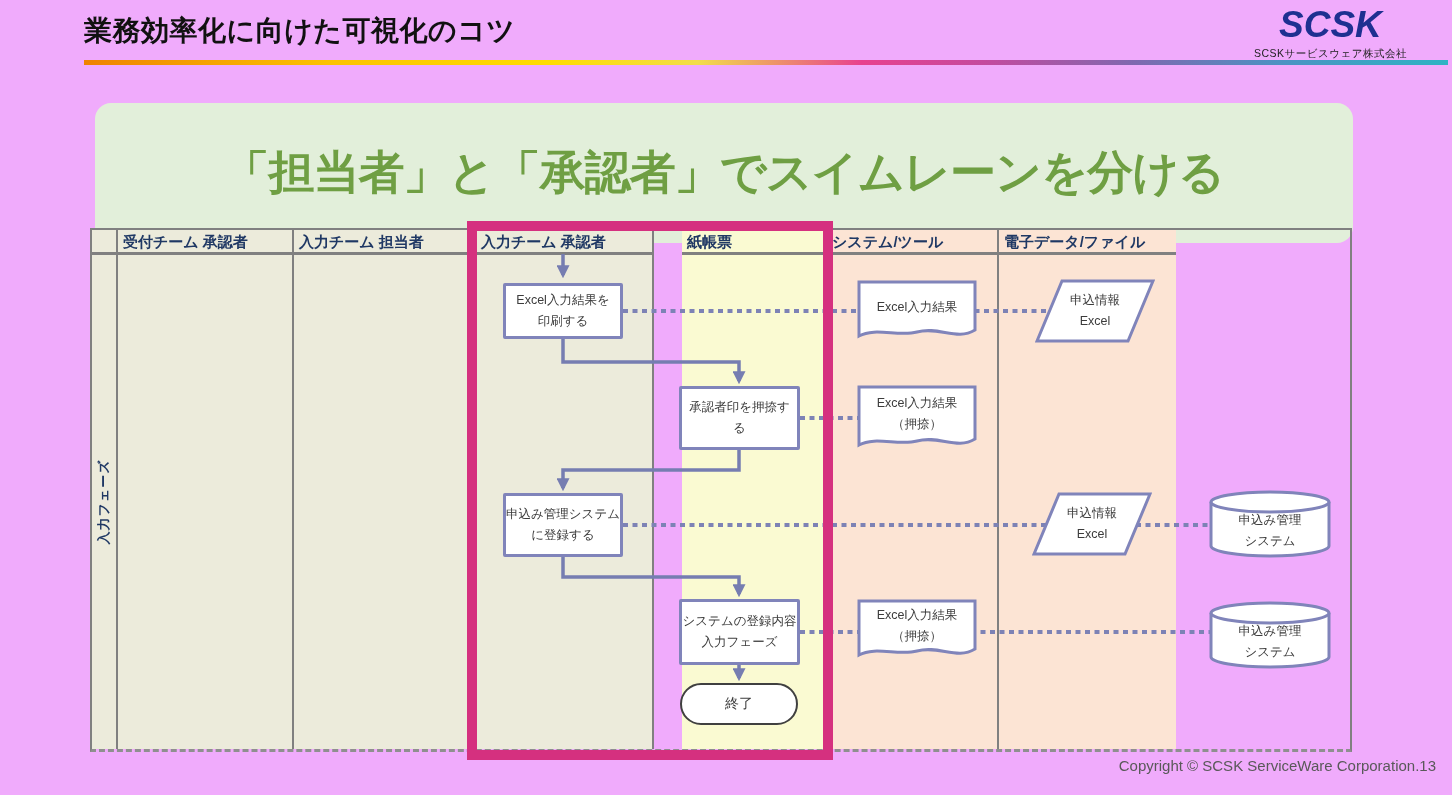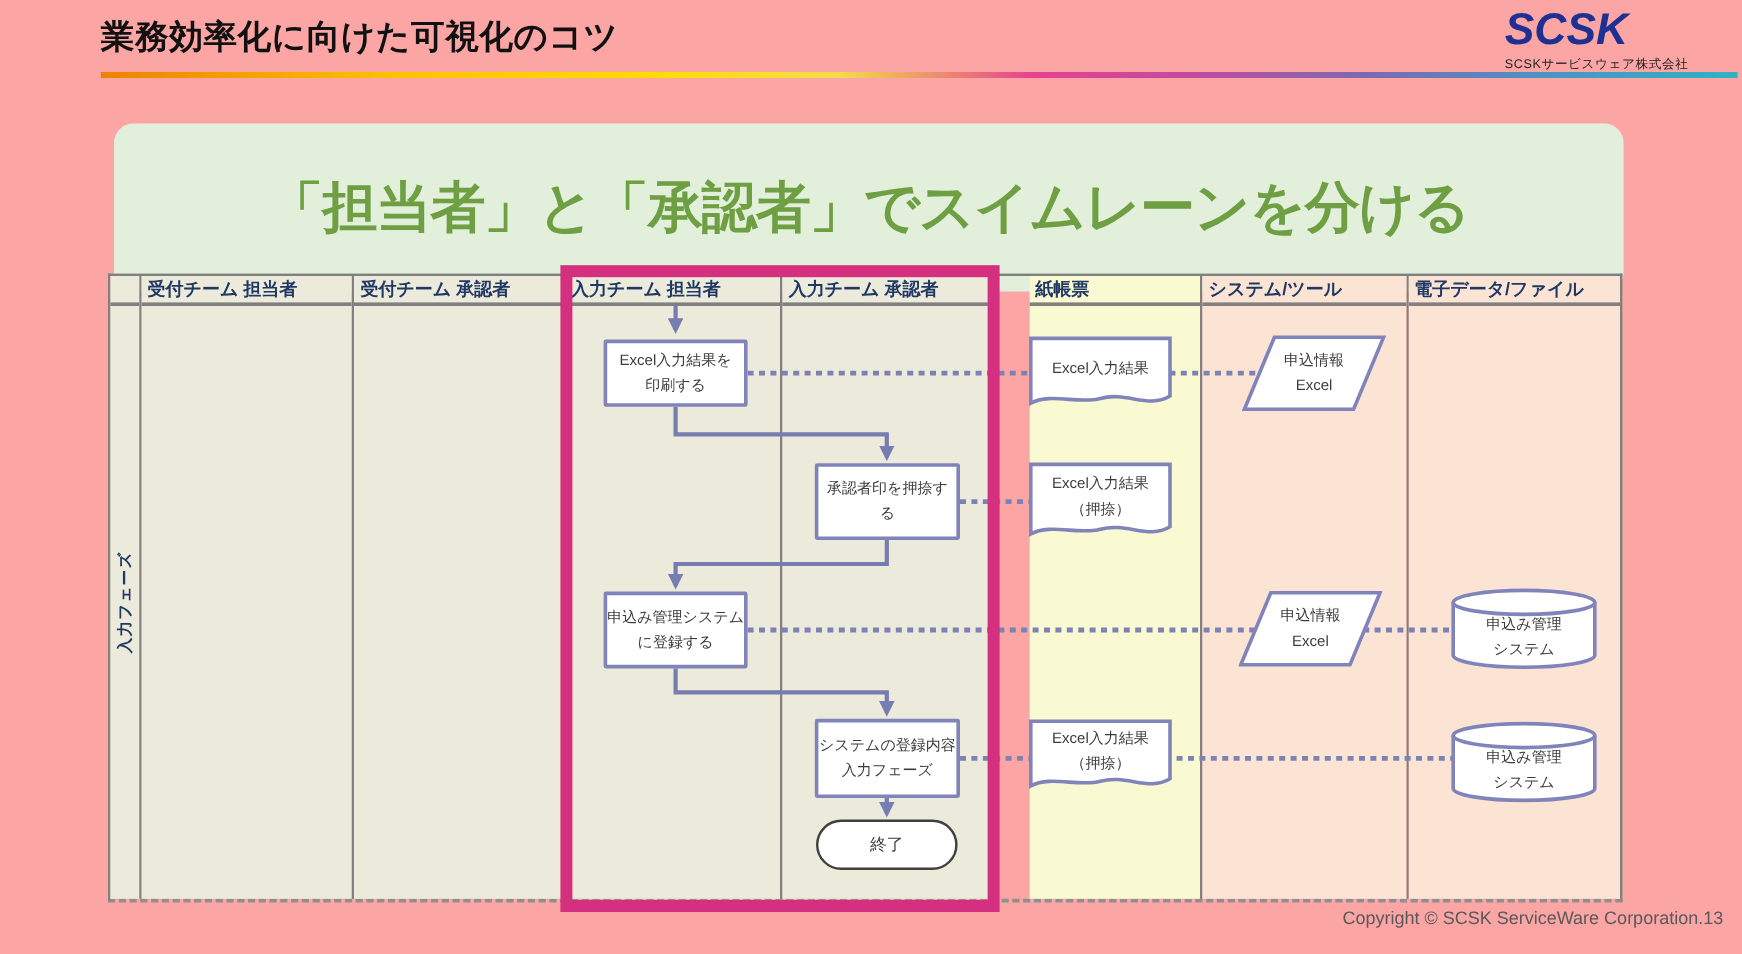--- a/index.html
+++ b/index.html
@@ -1,24 +1,24 @@
 <!DOCTYPE html>
 <html><head>
 <meta charset="utf-8">
 <style>
   * { margin:0; padding:0; box-sizing:border-box; }
   html,body { background:#ffffff; }
   body { font-family:"Liberation Sans","DejaVu Sans",sans-serif; }
-  .slide { position:relative; width:1452px; height:795px; background:#fca5a5; overflow:hidden; }
+  .slide { position:relative; width:1452px; height:795px; background:#f0abfc; overflow:hidden; }
 
   
   .page-title { position:absolute; left:84px; top:12px; font-size:28px; font-weight:700; color:#111; letter-spacing:0.5px; }
   .grad-bar { position:absolute; left:84px; top:60px; width:1364px; height:5px;
     background:linear-gradient(90deg,#ef8200 0%,#fcc200 18%,#ffdc00 34%,#f2dd4a 45%,#e8418f 57%,#c44a9e 66%,#7f68b0 77%,#4b93c3 88%,#2fb3c4 100%); }
-  .logo-block { position:absolute; right:45px; top:6px; text-align:left; }
+  .logo-block { position:absolute; right:45px; top:6px; text-align:center; }
   .logo-text { font-size:37px; font-weight:800; font-style:italic; color:#1e3091; letter-spacing:0px; line-height:1.05; }
   .logo-sub { font-size:10.5px; color:#222; margin-top:2px; letter-spacing:0.5px; }
 
   
   .banner { position:absolute; left:95px; top:103px; width:1258px; height:140px; background:#e2efda; border-radius:16px;
     display:flex; align-items:center; justify-content:center; }
   .banner span { font-size:46px; font-weight:700; color:#6f9f43; white-space:nowrap; letter-spacing:-1px; }
 
   
   .diagram { position:absolute; left:90px; top:228px; width:1262px; height:524px; }
@@ -77,24 +77,20 @@
 
     <div class="lanes">
       <div class="lane" style="width:26px">
         <div class="lane-header team-bg"></div>
         <div class="lane-body team-bg">
           <div class="phase-wrap">
             <span class="phase-label">入力フェーズ</span>
           </div>
         </div>
       </div>
-      <div class="lane" style="width:178px">
-        <div class="lane-header team-bg">受付チーム 担当者</div>
-        <div class="lane-body team-bg"></div>
-      </div>
       <div class="lane" style="width:176px">
         <div class="lane-header team-bg">受付チーム 承認者</div>
         <div class="lane-body team-bg"></div>
       </div>
       <div class="lane" style="width:182px">
         <div class="lane-header team-bg">入力チーム 担当者</div>
         <div class="lane-body team-bg"></div>
       </div>
       <div class="lane" style="width:178px">
         <div class="lane-header team-bg">入力チーム 承認者</div>

